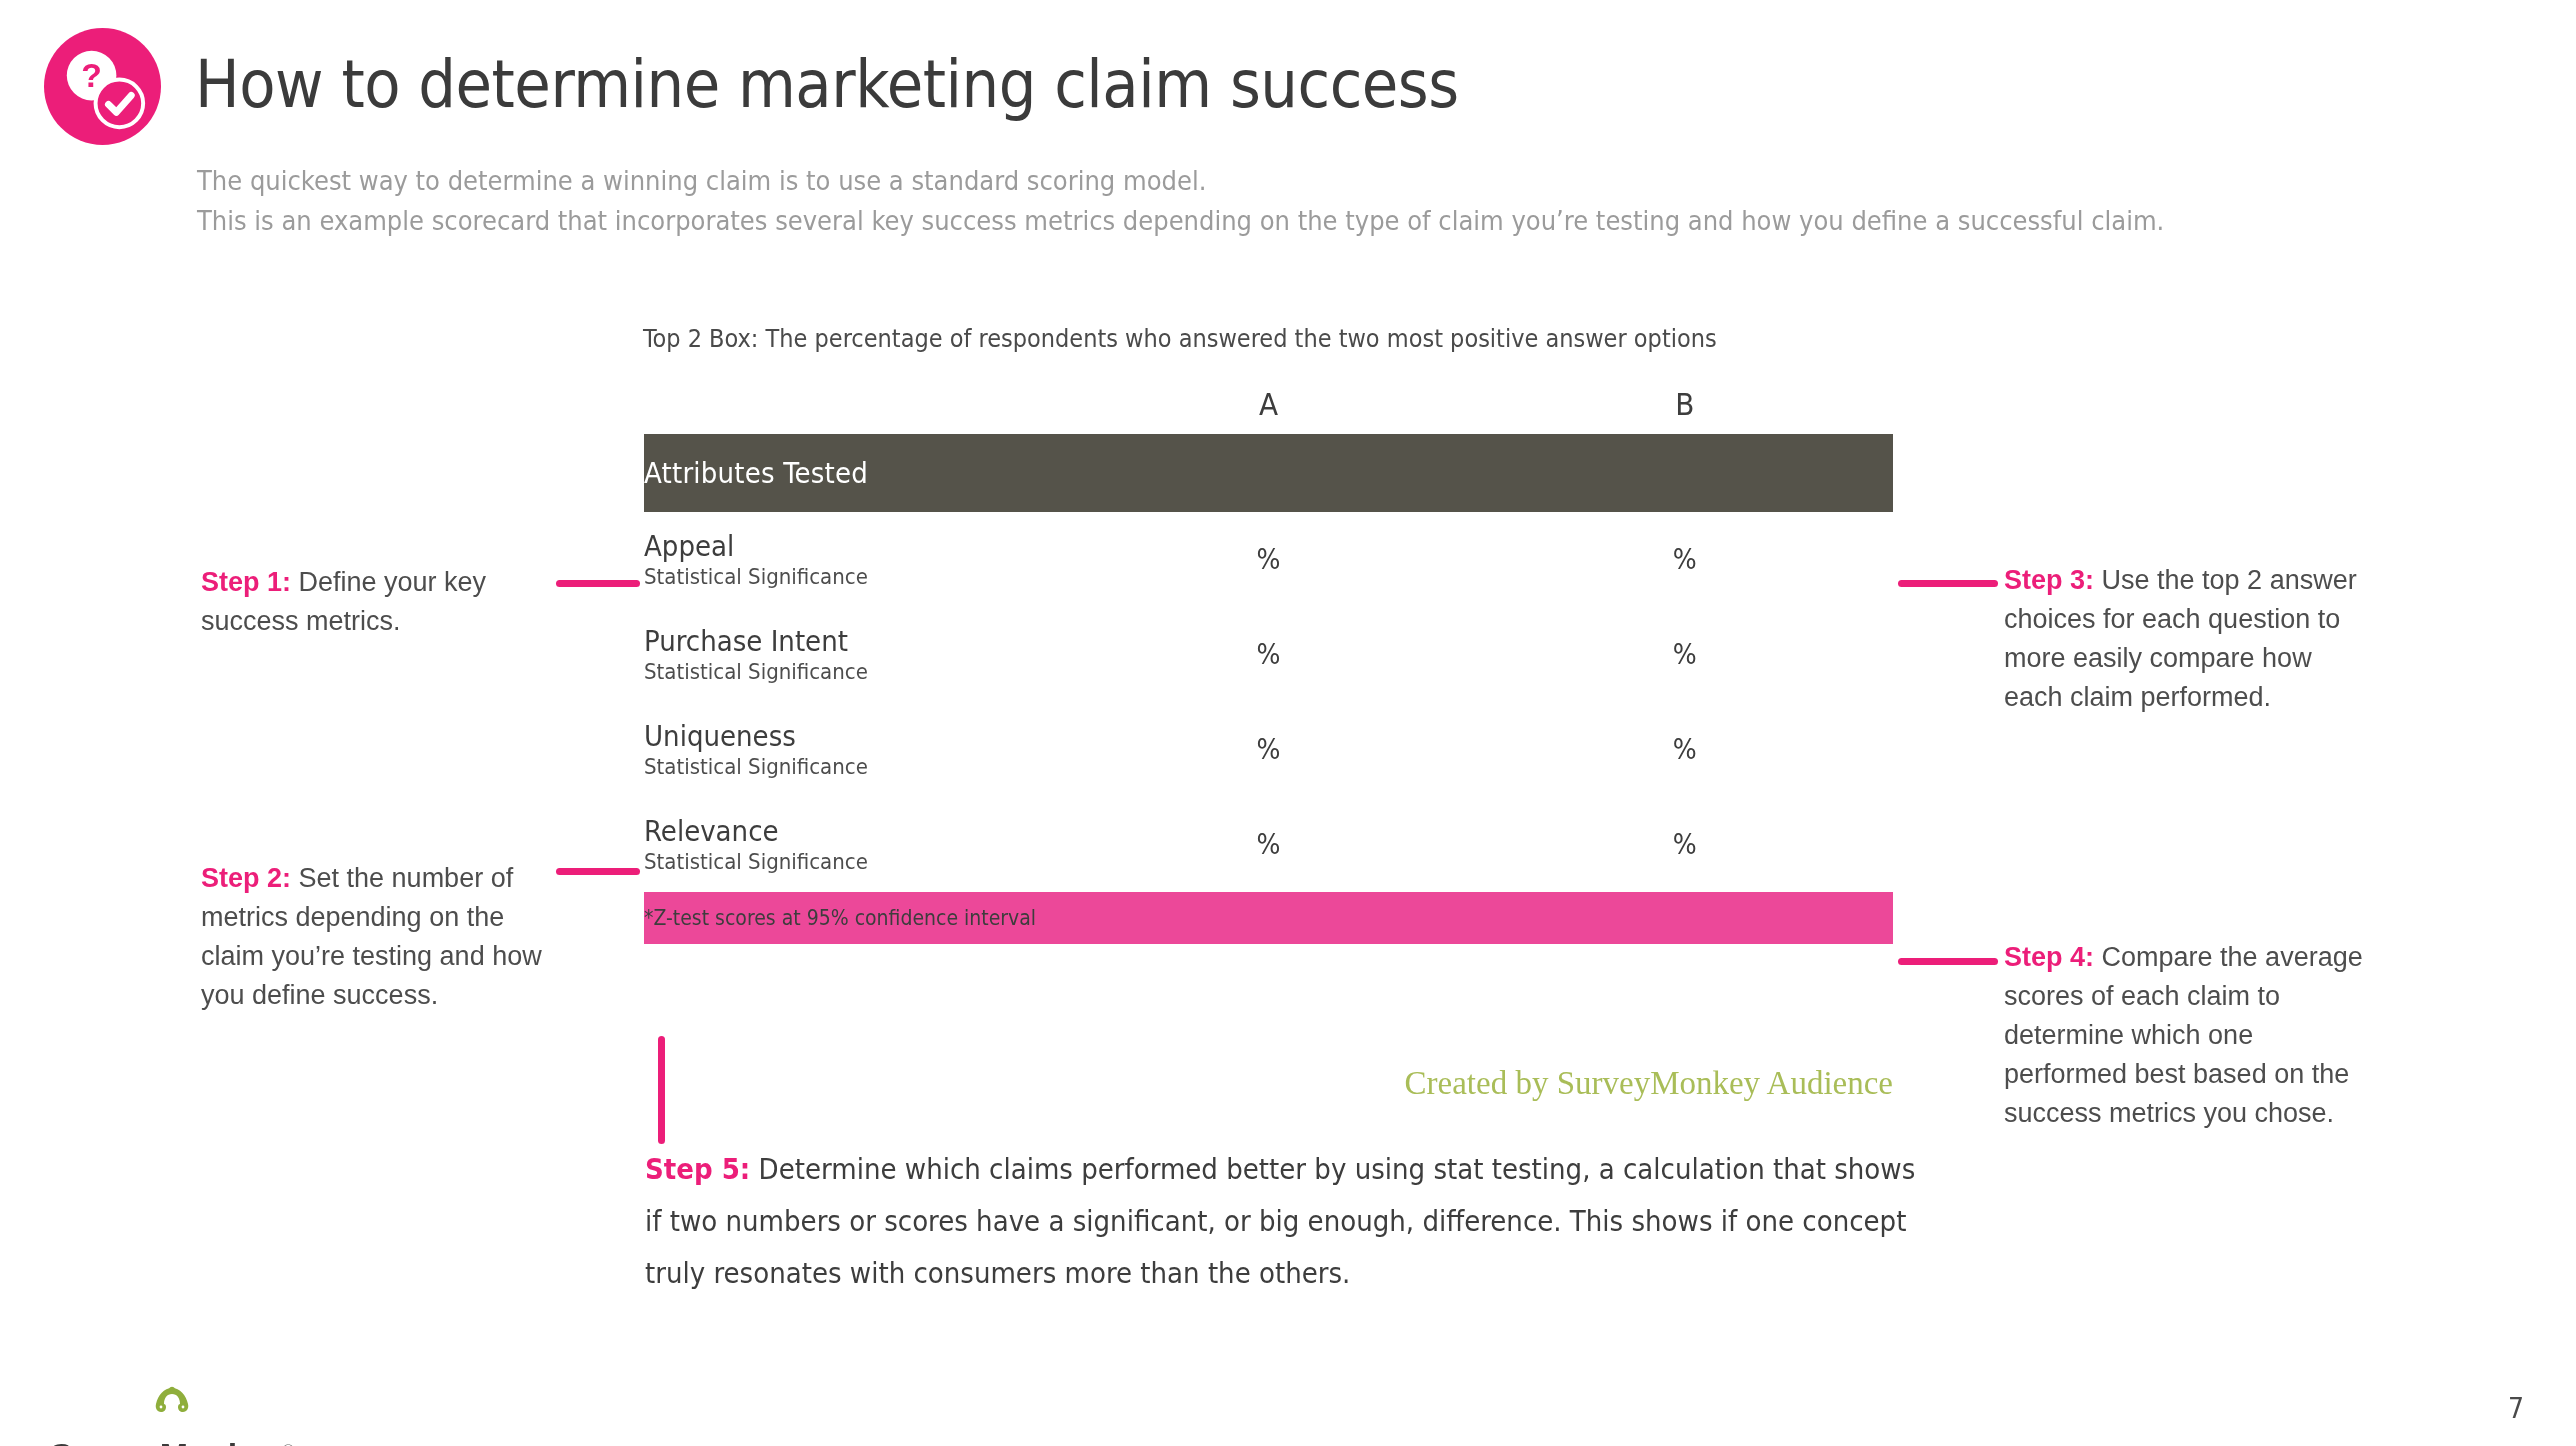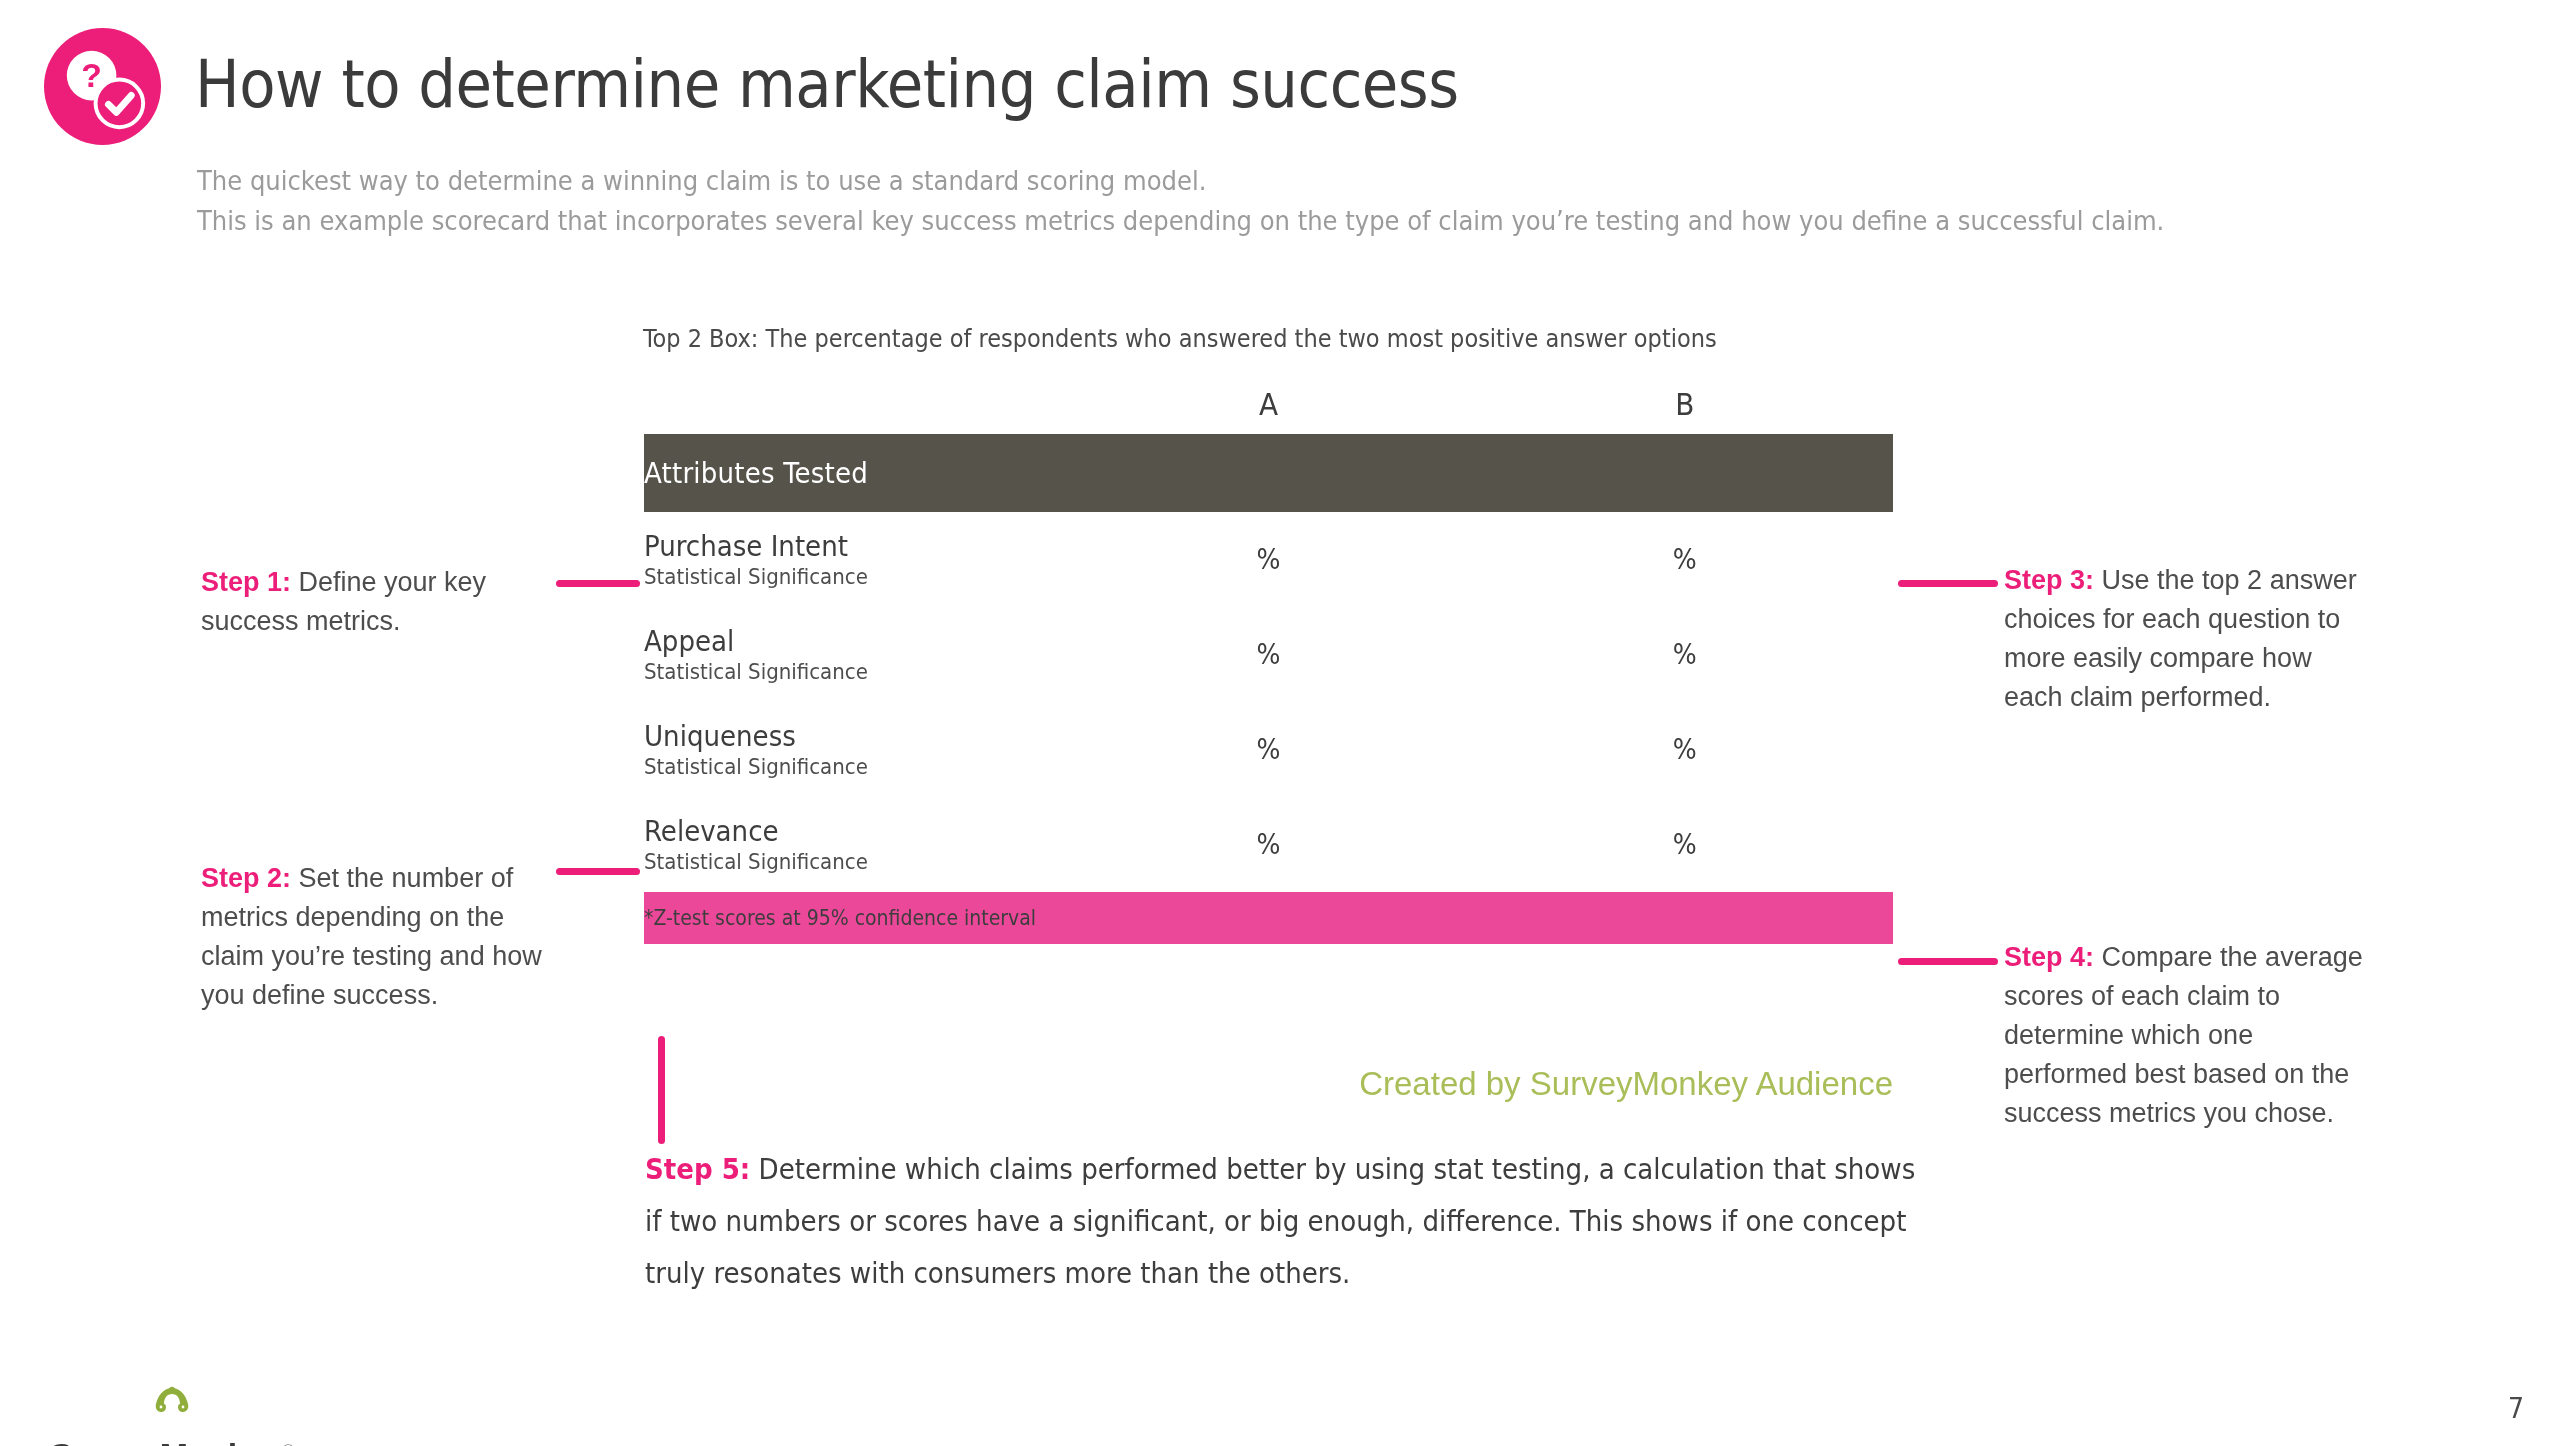--- a/index.html
+++ b/index.html
@@ -157,21 +157,21 @@
     padding-left: 12px;
   }
 
   
   #credit-line {
     position: absolute;
     left: 0;
     top: 1065px;
     width: 1893px;
     text-align: right;
-    font-family: Liberation Sans, sans-serif;
+    font-family: Liberation Serif, serif;
     font-stretch: condensed;
     font-size: 33px;
     color: #a9bd58;
     white-space: nowrap;
   }
 
   
   .callout {
     position: absolute;
     font-family: "Liberation Sans", sans-serif;
@@ -301,30 +301,30 @@
     </tr>
 
     <tr class="band">
       <td class="band-label">Attributes Tested</td>
       <td></td>
       <td class="last"></td>
     </tr>
 
     <tr class="row-data">
       <td class="lbl">
-        <span class="metric-name">Purchase Intent</span>
+        <span class="metric-name">Appeal</span>
         <span class="metric-sub">Statistical Significance</span>
       </td>
       <td class="cell-pct">%</td>
       <td class="cell-pct last">%</td>
     </tr>
 
     <tr class="row-data">
       <td class="lbl">
-        <span class="metric-name">Appeal</span>
+        <span class="metric-name">Purchase Intent</span>
         <span class="metric-sub">Statistical Significance</span>
       </td>
       <td class="cell-pct">%</td>
       <td class="cell-pct last">%</td>
     </tr>
 
     <tr class="row-data">
       <td class="lbl">
         <span class="metric-name">Uniqueness</span>
         <span class="metric-sub">Statistical Significance</span>

